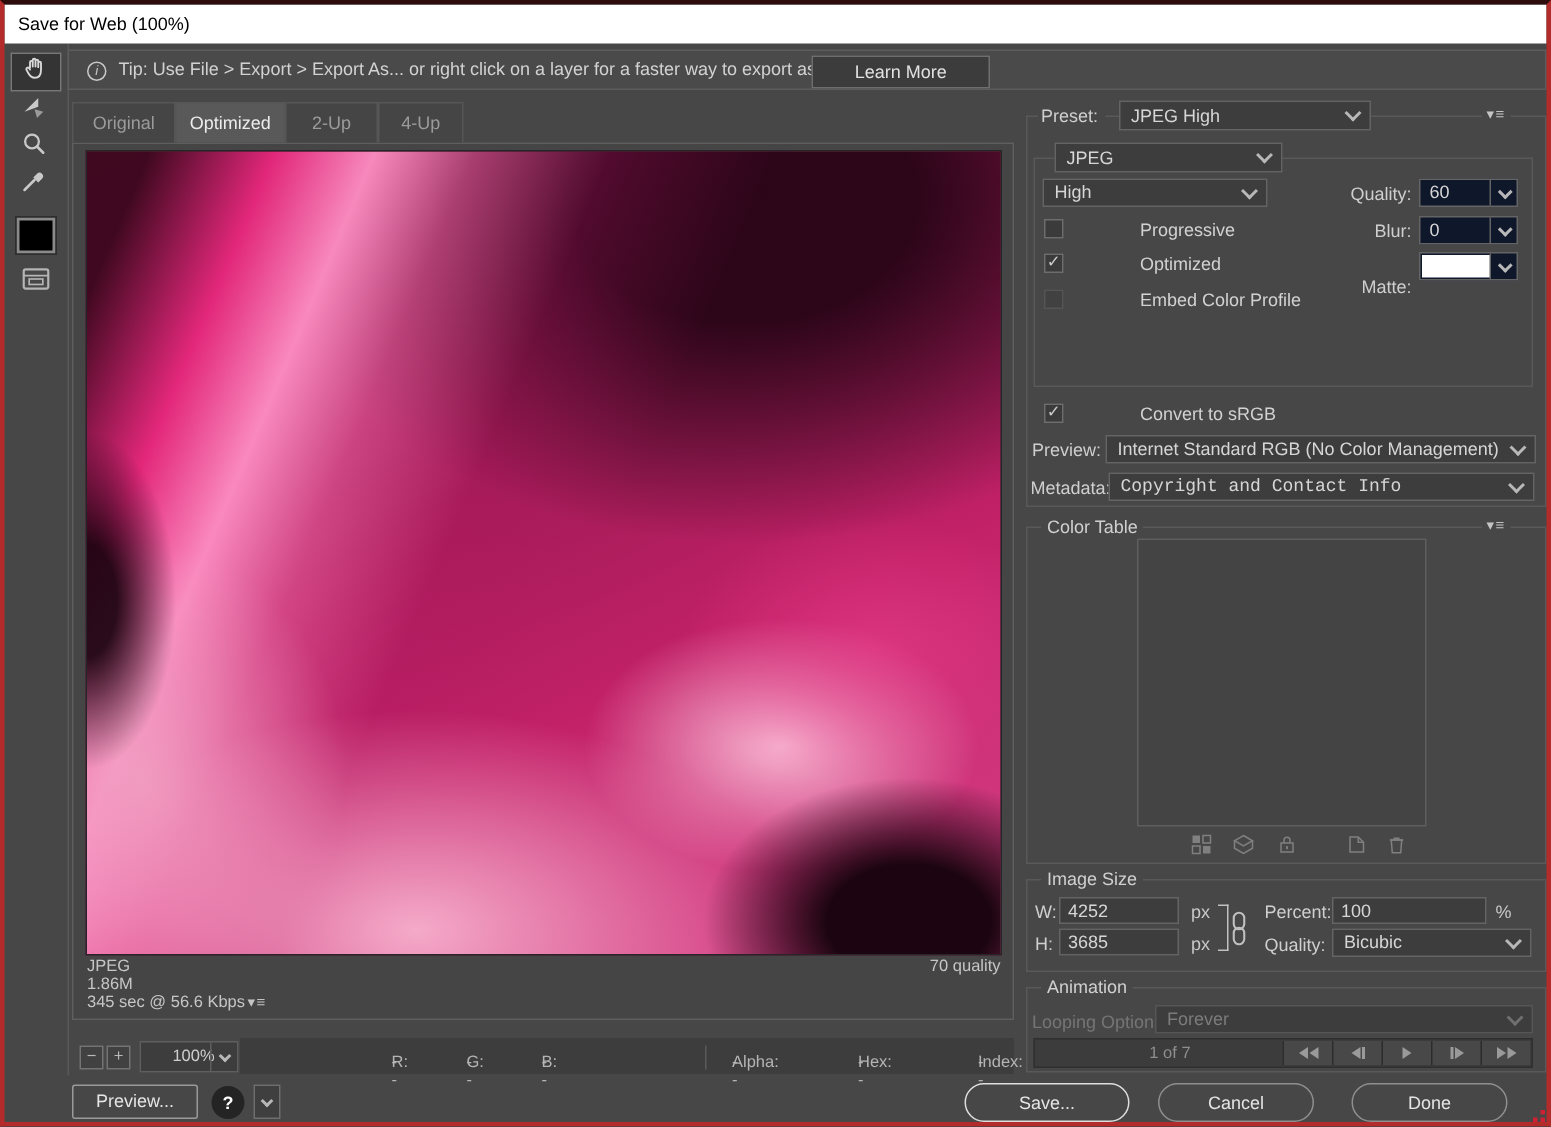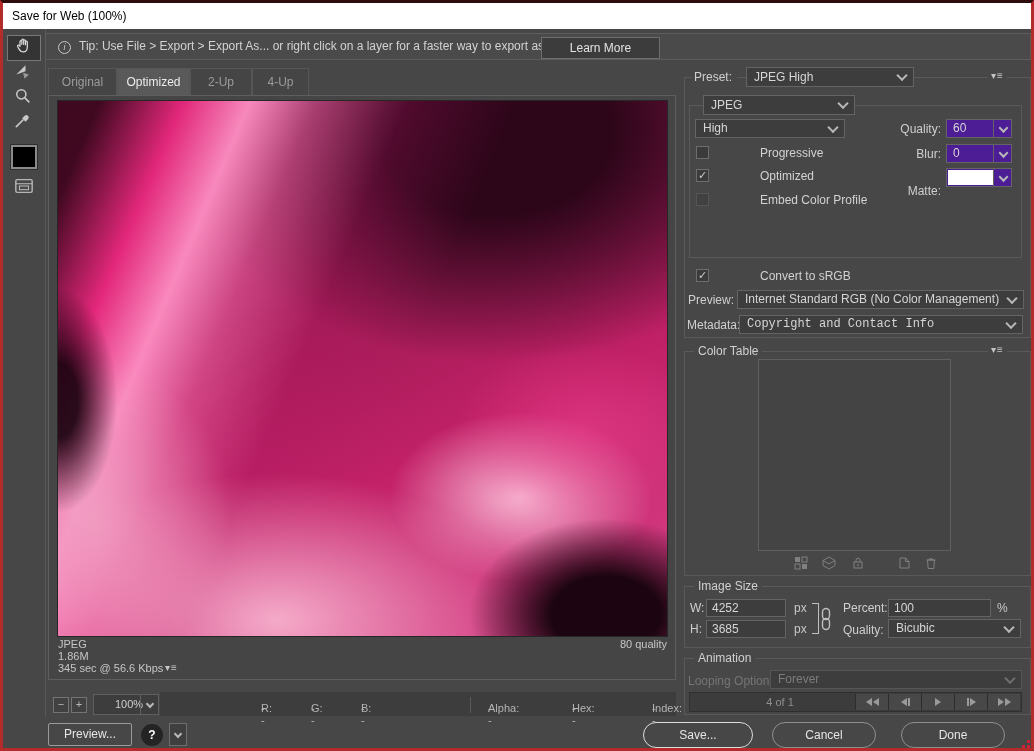--- a/index.html
+++ b/index.html
@@ -74,21 +74,21 @@
   .grp-title { font-size:12px; color:#d0d0d0; background:#474747; padding:0 4px; }
   .lbl { font-size:12px; color:#cfcfcf; }
   .lbl.dim, .dim { color:#757575; }
   .dd { background:#3d3d3d; border:1px solid #646464; color:#d6d6d6; font-size:12px;
     padding:0 18px 0 7px; overflow:hidden; white-space:nowrap; }
   .dd::after { content:""; position:absolute; right:7px; top:50%; width:6px; height:6px;
     border-right:2px solid #b8b8b8; border-bottom:2px solid #b8b8b8;
     transform:translateY(-70%) rotate(45deg); }
   .dd.disabled { border-color:#565656; color:#7c7c7c; }
   .dd.disabled::after { border-color:#6f6f6f; }
-  .step { background:#4c1d95; border:1px solid #646464; color:#d6d6d6; font-size:12px; }
+  .step { background:#0f172a; border:1px solid #646464; color:#d6d6d6; font-size:12px; }
   .step .val { position:absolute; left:6px; top:0; line-height:17px; }
   .step .sep { position:absolute; right:17px; top:0; width:1px; height:100%; background:#646464; }
   .step::after { content:""; position:absolute; right:4px; top:50%; width:5px; height:5px;
     border-right:2px solid #b8b8b8; border-bottom:2px solid #b8b8b8; transform:translateY(-65%) rotate(45deg); }
   .cb { width:13px; height:13px; background:#3b3b3b; border:1px solid #6d6d6d; color:#cdcdcd;
     font-size:11px; line-height:11px; text-align:center; }
   .cb.disabled { border-color:#555; background:#414141; }
   .clabel { font-size:12px; color:#d2d2d2;margin-left:44px; }
   .field { background:#3d3d3d; border:1px solid #646464; color:#d6d6d6; font-size:12px; padding:0 5px; width:100%; height:100%; }
   .unit { font-size:12px; color:#c9c9c9; }
@@ -171,21 +171,21 @@
   <div class="abs tab active" style="left:117px;width:73px;">Optimized</div>
   <div class="abs tab" style="left:190px;width:62px;">2-Up</div>
   <div class="abs tab" style="left:252px;width:57px;">4-Up</div>
 
   <div class="abs pframe">
     <div class="abs pimage"></div>
     <div class="abs pinfo" style="left:9px;top:542px;">JPEG</div>
     <div class="abs pinfo" style="left:9px;top:554px;">1.86M</div>
     <div class="abs pinfo" style="left:9px;top:566px;">345 sec @ 56.6 Kbps</div>
     <div class="abs menu-glyph" style="left:116px;top:566px;">▾≡</div>
-    <div class="abs pinfo" style="left:518px;top:542px;width:100px;text-align:right;">80 quality</div>
+    <div class="abs pinfo" style="left:518px;top:542px;width:100px;text-align:right;">70 quality</div>
   </div>
 
   <div class="abs sqbtn" style="left:53px;top:697px;">−</div>
   <div class="abs sqbtn" style="left:71px;top:697px;">+</div>
   <div class="abs zoomdd">
     <span class="zval">100%</span>
     <span class="zsep"></span>
     <span style="position:absolute;right:5px;top:6px;width:6px;height:6px;border-right:2px solid #b8b8b8;border-bottom:2px solid #b8b8b8;transform:rotate(45deg);"></span>
   </div>
   <div class="abs colorbar">
@@ -325,21 +325,21 @@
   <div class="abs" style="left:888px;top:598px;width:103px;height:18px;"><input class="field" value="100" style=""></div>
   <span class="abs unit" style="left:997px;top:601px;">%</span>
   <span class="abs lbl" style="left:843px;top:623px;">Quality:</span>
   <div class="abs dd" style="left:888px;top:619px;width:133px;height:19px;line-height:17px;">Bicubic</div>
 
   <div class="abs grp" style="left:684px;top:658px;width:347px;height:57px;"></div>
   <span class="abs grp-title" style="left:694px;top:651px;">Animation</span>
   <span class="abs lbl dim" style="left:688px;top:674px;">Looping Options:</span>
   <div class="abs dd disabled" style="left:770px;top:670px;width:252px;height:19px;line-height:17px;">Forever</div>
   <div class="abs playbar">
-    <span class="frame-ind">4 of 1</span>
+    <span class="frame-ind">1 of 7</span>
     <div class="pbtns">
       <div class="pbtn">
           <span class="tri-l"></span>
           <span class="tri-l"></span>
         </div>
       <div class="pbtn">
           <span class="tri-l"></span>
           <span class="vbar"></span>
         </div>
       <div class="pbtn">

